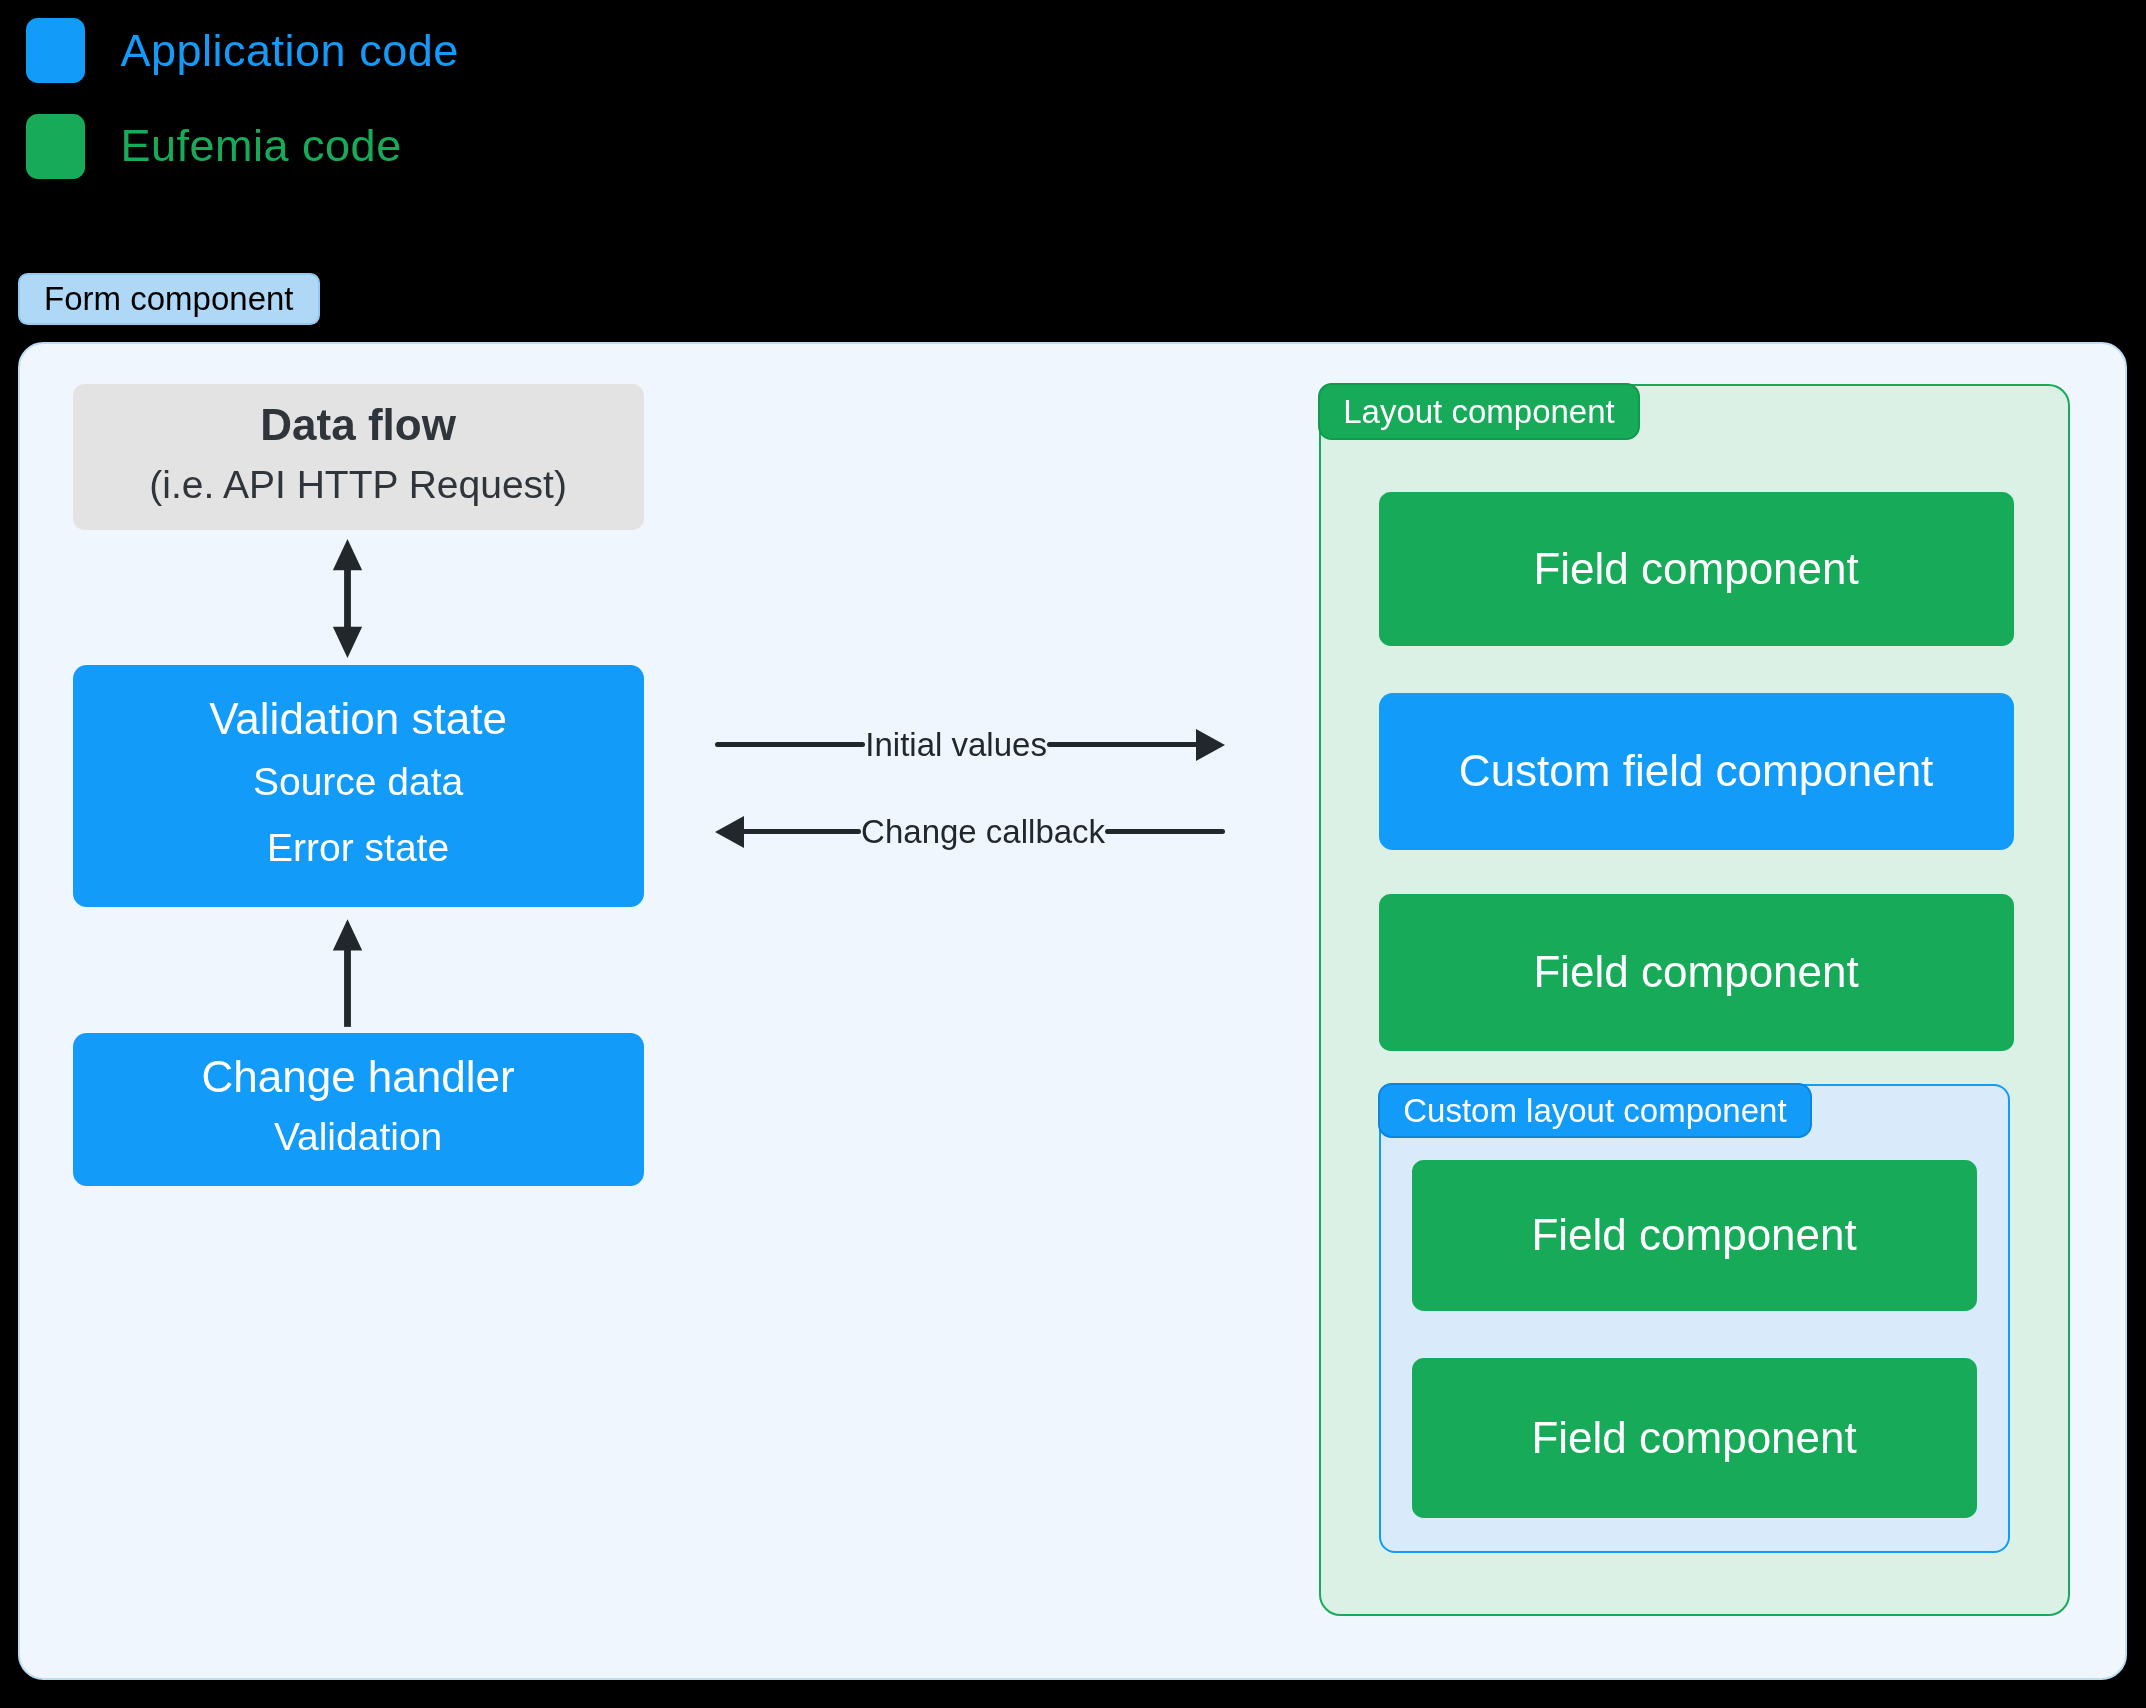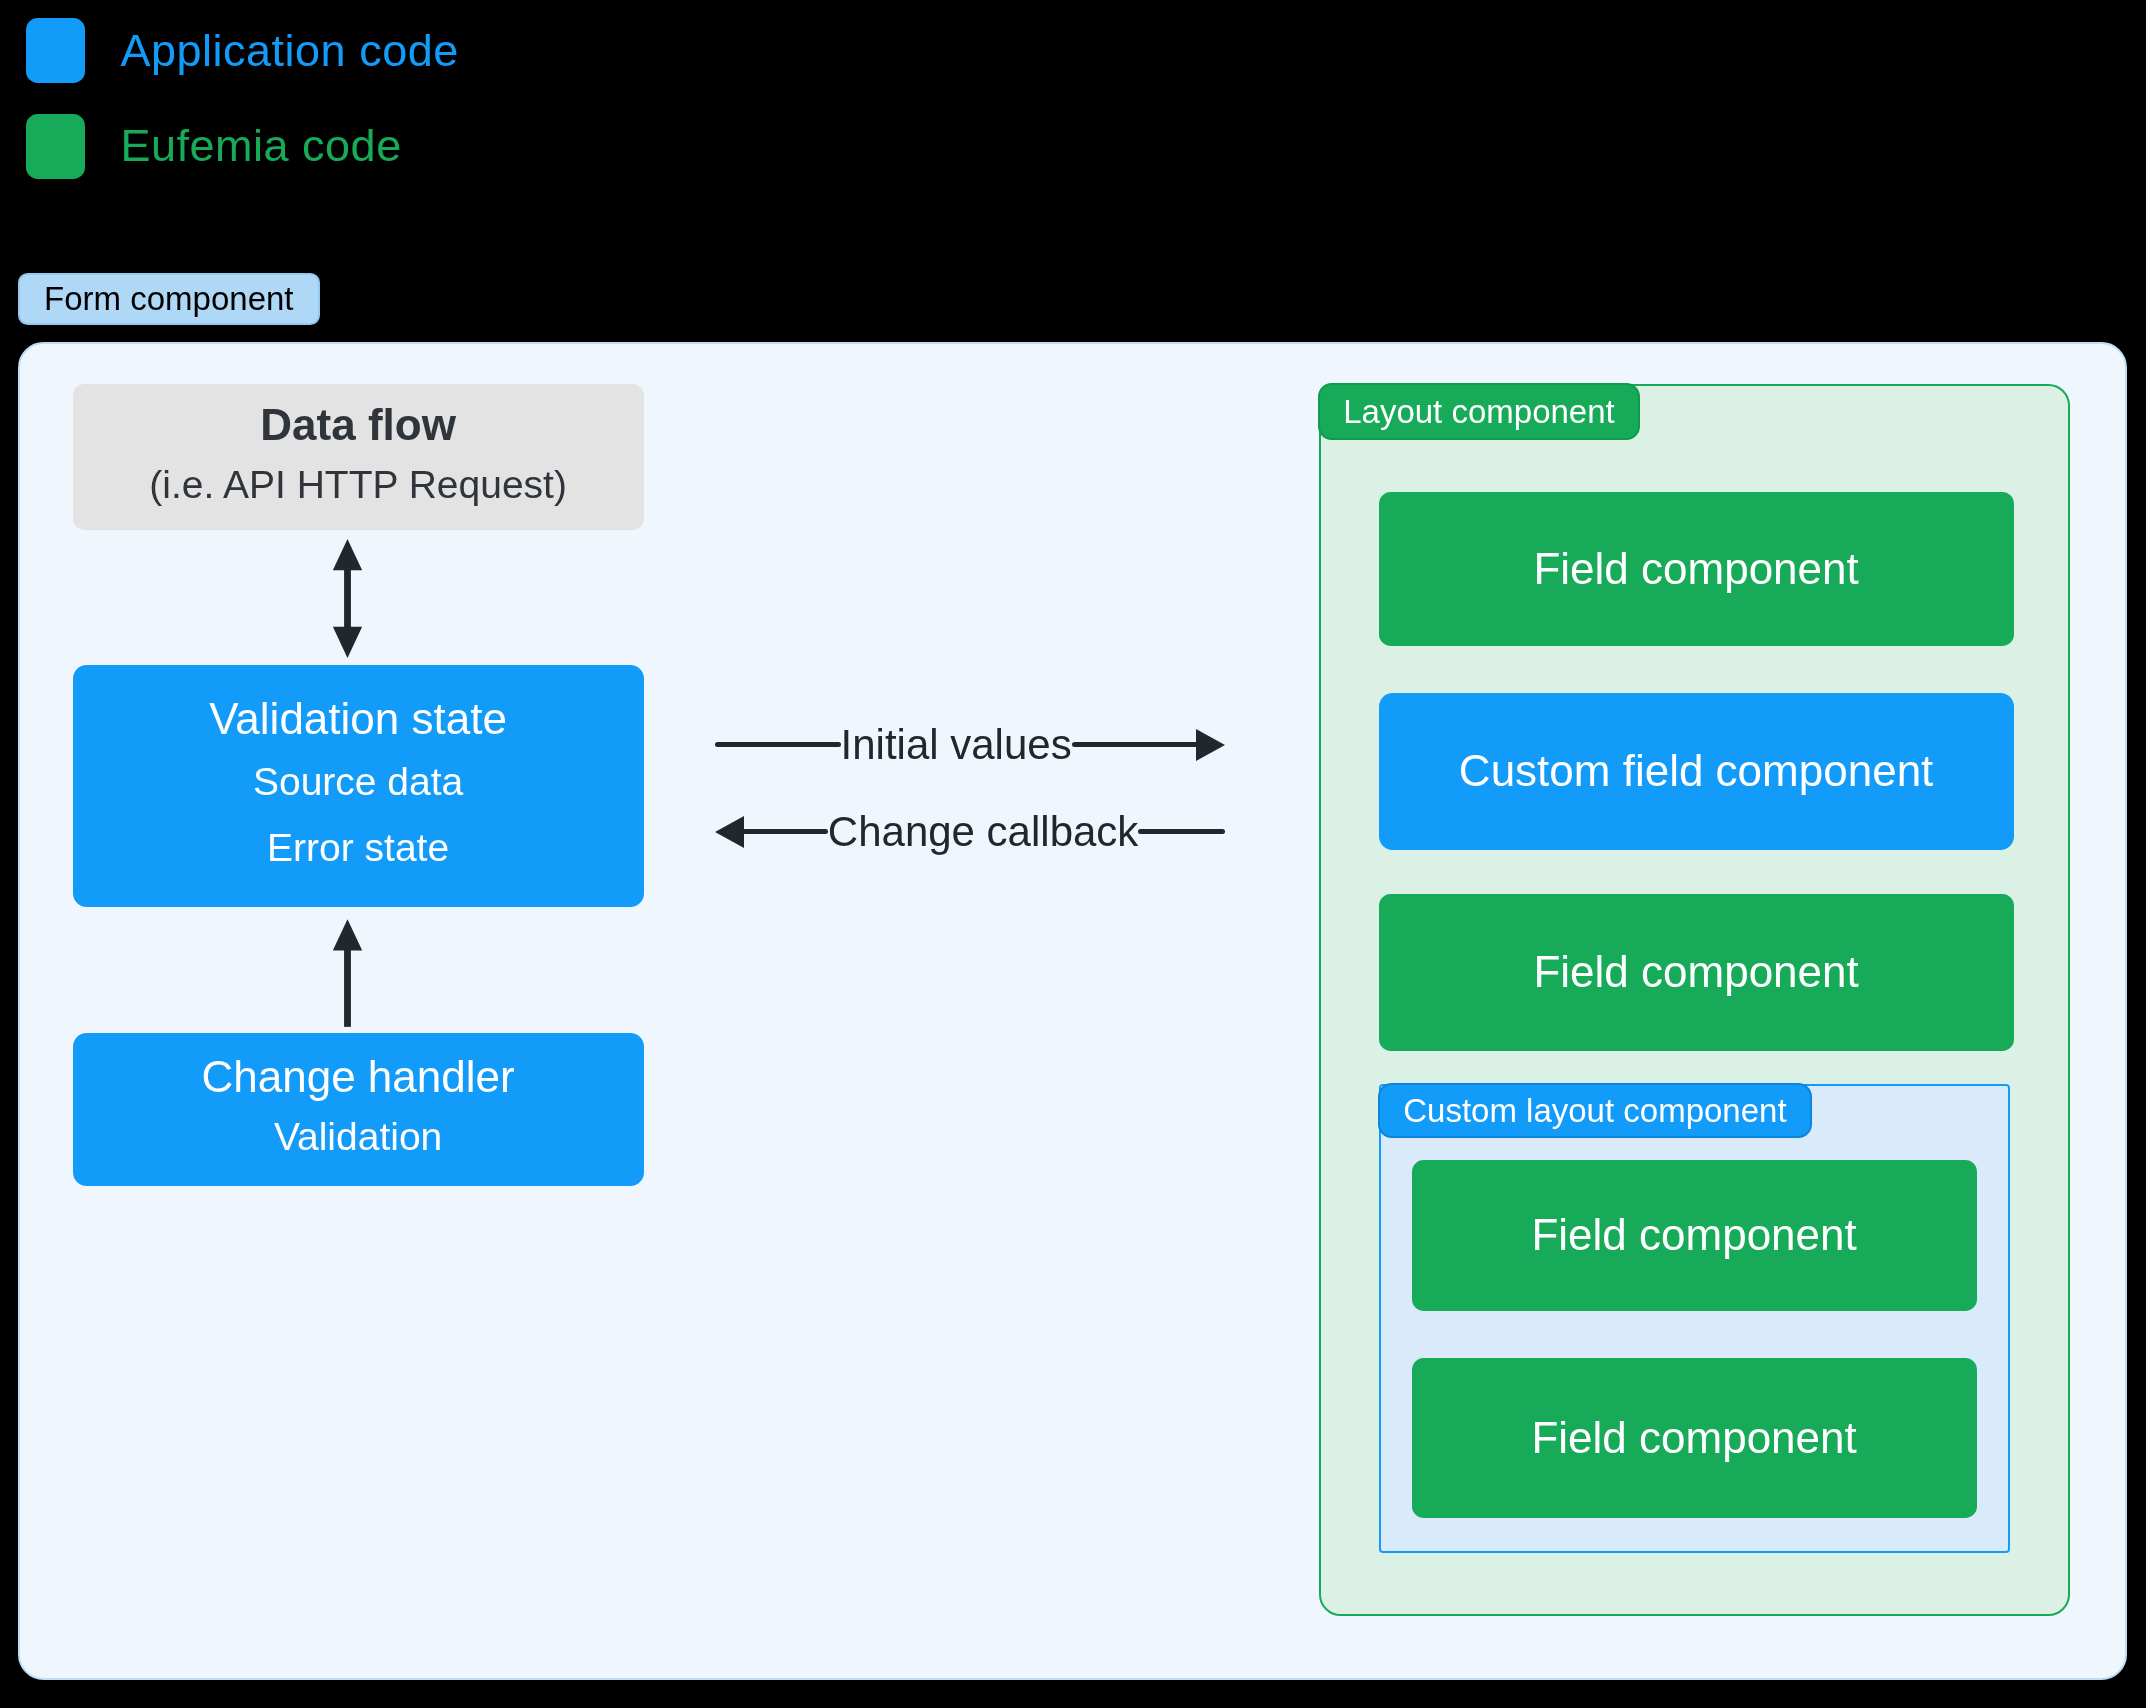--- a/index.html
+++ b/index.html
@@ -69,21 +69,21 @@
   .v-arrow.sync{left:304px;top:193px;}
   .v-arrow.up{left:304px;top:573px;}
   
   .arrow-row{
     position:absolute;left:695px;width:510px;height:47px;
     display:flex;align-items:center;color:var(--arrow);
   }
   .arrow-row.r0{top:377px;}
   .arrow-row.r1{top:464px;justify-content:space-between;}
   .a-line{flex:1;height:5.9px;background:var(--arrow);border-radius:2.9px;}
-  .a-label{font-size:42px;font-weight:500;margin:0 0;white-space:nowrap;color:var(--arrow);}
+  .a-label{font-size:33px;font-weight:500;margin:0 0;white-space:nowrap;color:var(--arrow);}
   .a-head-right{
     width:0;height:0;margin-left:-2px;
     border-left:29px solid var(--arrow);
     border-top:16.7px solid transparent;border-bottom:16.7px solid transparent;
   }
   .a-head-left{
     width:0;height:0;margin-right:-2px;
     border-right:29px solid var(--arrow);
     border-top:16.7px solid transparent;border-bottom:16.7px solid transparent;
   }
@@ -102,21 +102,21 @@
   }
   .pill.green{background:var(--eufemia-green);border:2.9px solid #0F9A4E;}
   .pill.blue{background:var(--application-blue);border:2.9px solid #0C85DD;height:55px;}
   .layout-container .field-1{left:58px;top:106px;width:635px;height:154px;}
   .layout-container .custom-field{left:58px;top:307px;width:635px;height:157px;}
   .layout-container .field-2{left:58px;top:508px;width:635px;height:157px;}
   .custom-layout-container{
     position:absolute;left:58px;top:698px;width:631px;height:469px;
     background:var(--custom-layout-bg);
     border:2.9px solid var(--application-blue);
-    border-radius:4px;
+    border-radius:16px;
   }
   .custom-layout-container .c-field-1{left:31px;top:74px;width:565px;height:151px;}
   .custom-layout-container .c-field-2{left:31px;top:272px;width:565px;height:160px;}
 </style>
 </head>
 <body>
 
 <div class="legend-row row-0">
   <div class="legend-swatch blue"></div>
   <span class="legend-label blue">Application code</span>

